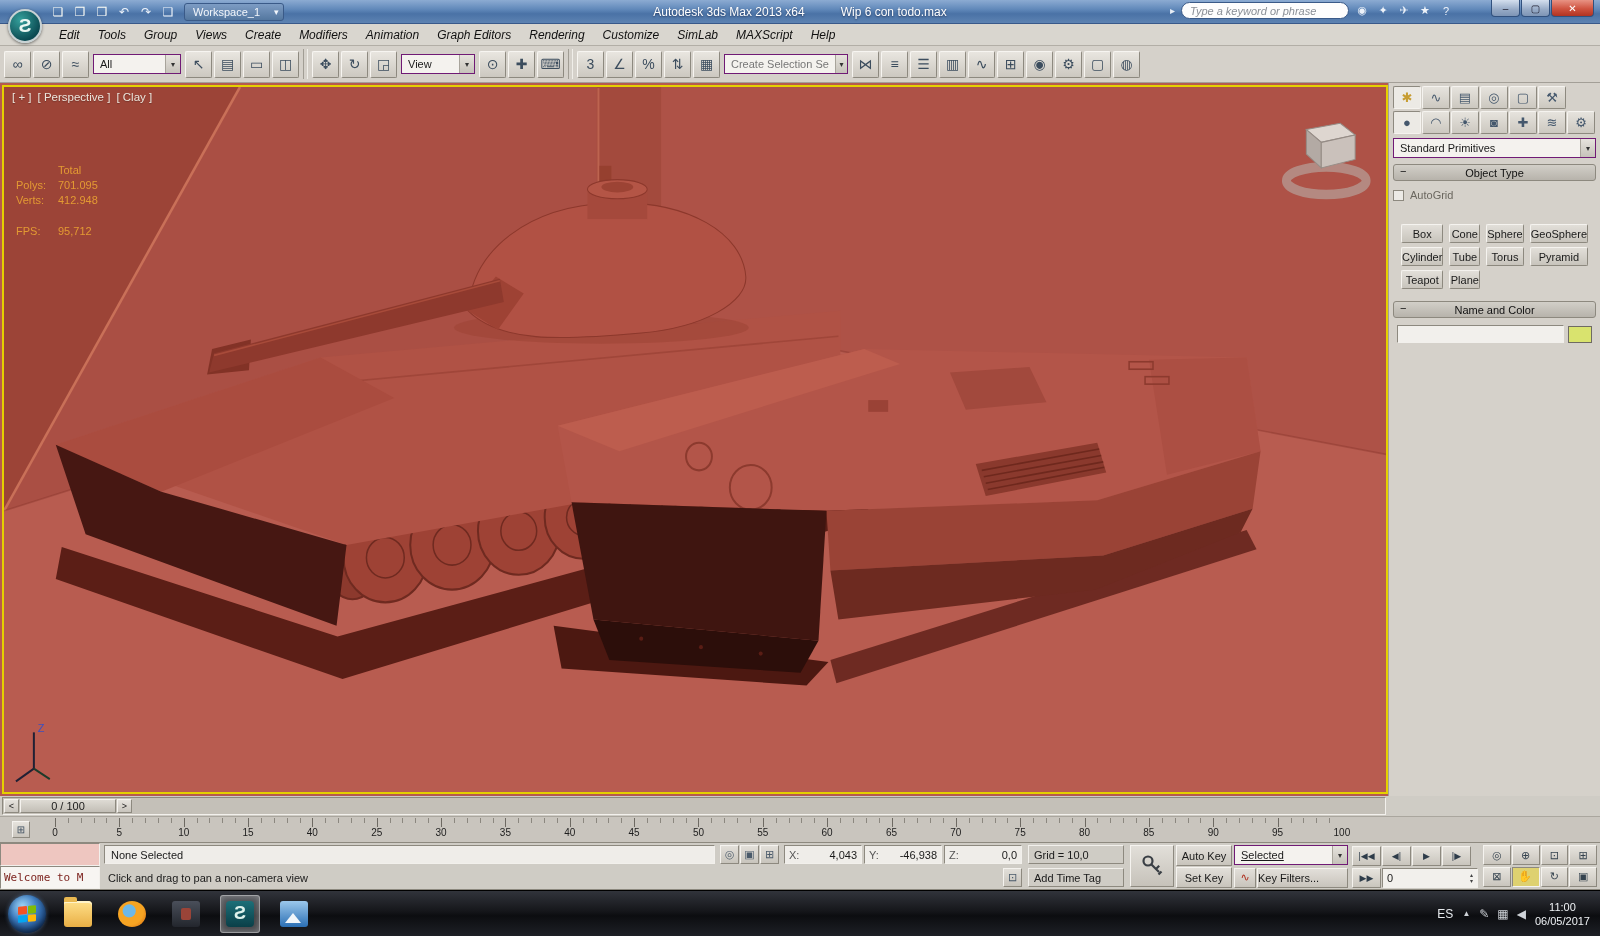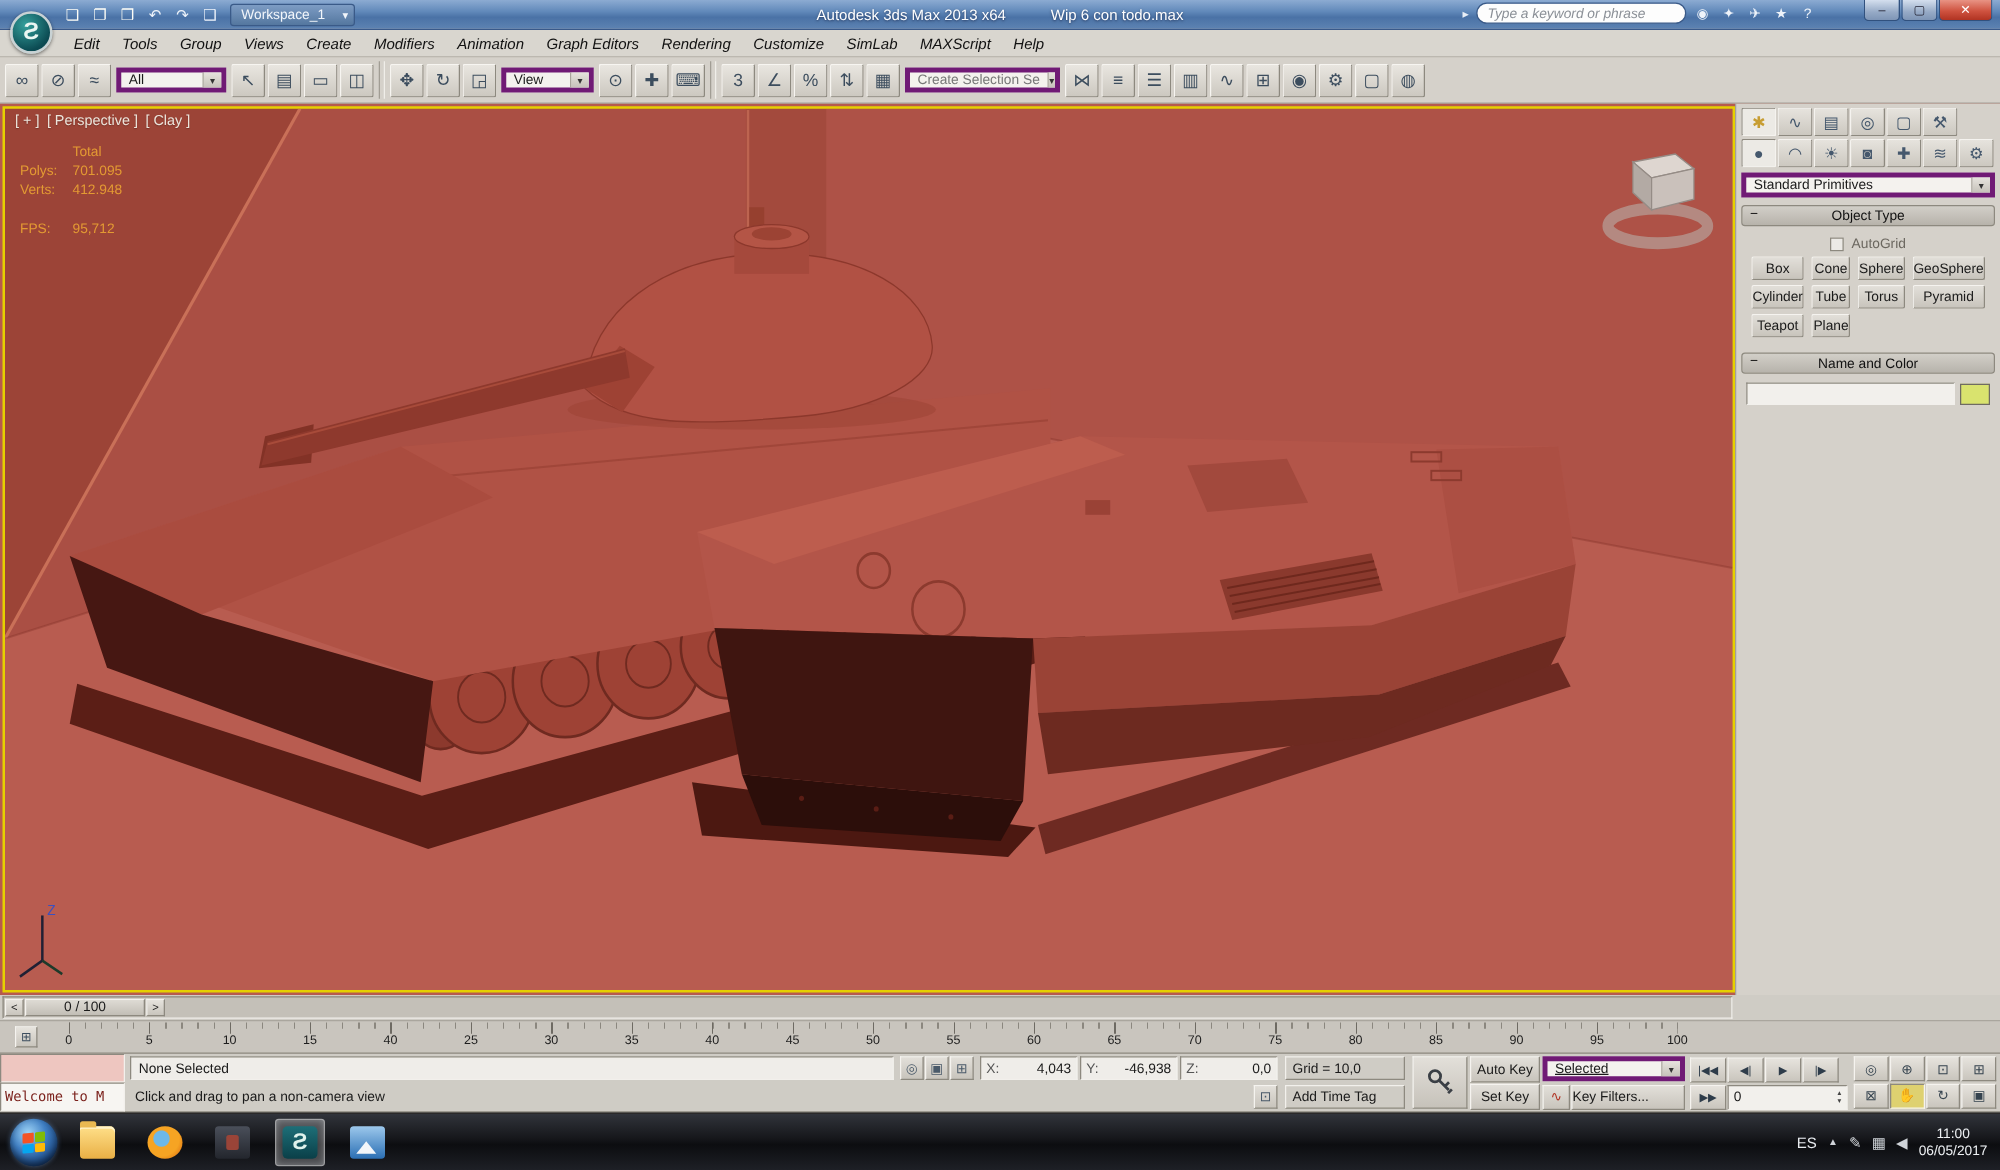--- a/index.html
+++ b/index.html
@@ -43,53 +43,53 @@
   .menus { display:flex; margin-left:50px; }
   .menu-item { display:flex; align-items:center; padding:0 9px; font-size:12px; color:#111; }
 
   
   .toolbar { height:37px; flex:none; background:#d5d1ca; border-bottom:1px solid #a39f97; display:flex; align-items:center; padding:0 4px; }
   .tgroup { display:flex; align-items:center; gap:2px; }
   .tbtn { width:27px; height:27px; flex:none; display:flex; align-items:center; justify-content:center;
     background:linear-gradient(#e9e6e0,#ccc8c0); border:1px solid; border-color:#f7f5f1 #8d897f #8d897f #f7f5f1;
     border-radius:2px; color:#3c4d5e; font-size:14px; }
   .tsep { width:5px; height:30px; margin:0 4px; border-left:1px solid #a19d94; border-right:1px solid #f0eee9; }
-  .combo { display:flex; align-items:center; height:20px; background:#f4f2ee; border:4px solid #701a75; margin:0 4px; }
+  .combo { display:flex; align-items:center; height:20px; background:#f4f2ee; border:1px solid #701a75; margin:0 4px; }
   .combo .val { padding:0 6px; white-space:nowrap; }
   .combo .dd { width:15px; align-self:stretch; display:flex; align-items:center; justify-content:center;
     background:linear-gradient(#e6e3dd,#c6c2ba); border-left:1px solid #a8a49b; font-size:8px; color:#333; }
   .combo.filter { width:88px; } .combo.filter .val { flex:1; }
   .combo.coord { width:74px; } .combo.coord .val { flex:1; }
   .combo.selset { width:124px; } .combo.selset .val { flex:1; color:#777; }
 
   
   .main { flex:1; display:flex; min-height:0; background:#b65a4e; }
   .viewport { position:relative; flex:1; margin:2px 0 2px 2px; border:2px solid #e5d000; overflow:hidden; background:#b65a4e; }
   .viewport svg.scene { display:block; width:100%; height:100%; }
   .vp-label { position:absolute; top:4px; left:8px; color:#ece5dc; font-size:11.5px; display:flex; gap:6px; text-shadow:0 1px 1px rgba(0,0,0,.25); }
   .vp-stats { position:absolute; top:28px; left:12px; color:#e39a33; line-height:15px; }
   .st-row { display:flex; }
   .st-lbl { width:42px; }
   .st-row.fps { margin-top:16px; }
-  .vp-stats .total-row .st-val { margin-left:0; }
+  .vp-stats .total-row .st-val { margin-left:0;margin-top:48px; }
 
   
   .cmdpanel { width:212px; flex:none; background:#d5d1ca; border-left:1px solid #a39f97; padding:3px 4px; }
   .cp-tabs, .cp-cats { display:flex; gap:1px; margin-bottom:2px; }
   .cp-tab, .cp-cat { width:28px; height:23px; display:flex; align-items:center; justify-content:center;
     background:linear-gradient(#e6e3dd,#ccc8c0); border:1px solid; border-color:#f5f3ef #8d897f #8d897f #f5f3ef;
     color:#45586d; font-size:13px; border-radius:2px; }
   .cp-tab.active, .cp-cat.active { background:#eceae5; border-color:#8d897f #f5f3ef #f5f3ef #8d897f; }
   .cp-tab.active span { color:#c79d32; }
   .cp-combo { width:100%; margin:4px 0 6px; }
   .cp-combo .val { flex:1; }
   .rollout-hdr { position:relative; height:17px; margin:4px 0 5px; display:flex; align-items:center; justify-content:center;
     background:linear-gradient(#d2cfc8,#b7b3ab); border:1px solid #8d897f; border-radius:3px; color:#111; }
   .rollout-hdr .minus { position:absolute; left:6px; top:0; }
-  .autogrid-row { display:flex; align-items:center; justify-content:center; gap:6px; height:18px; margin-bottom:1px; color:#6b675f; }
+  .autogrid-row { display:flex; align-items:center; justify-content:flex-start; gap:6px; height:18px; margin-bottom:20px; color:#6b675f; }
   .checkbox { width:11px; height:11px; background:#eceae6; border:1px solid #8d897f; }
   .obj-grid { display:grid; grid-template-columns:1fr 1fr 1fr 1fr; gap:4px 6px; padding:0 8px 8px; }
   .obj-btn { height:19px; display:flex; align-items:center; justify-content:center;
     background:linear-gradient(#e2dfd9,#c8c4bc); border:1px solid; border-color:#f5f3ef #8d897f #8d897f #f5f3ef;
     border-radius:2px; }
   .nc-row { display:flex; align-items:center; gap:4px; padding:2px 4px 6px; }
   .nc-field { flex:1; height:18px; background:#f2f0ec; border:1px solid; border-color:#8d897f #f2f0ec #f2f0ec #8d897f; }
   .nc-swatch { width:24px; height:17px; border:1px solid #6f6b63; }
 
   

